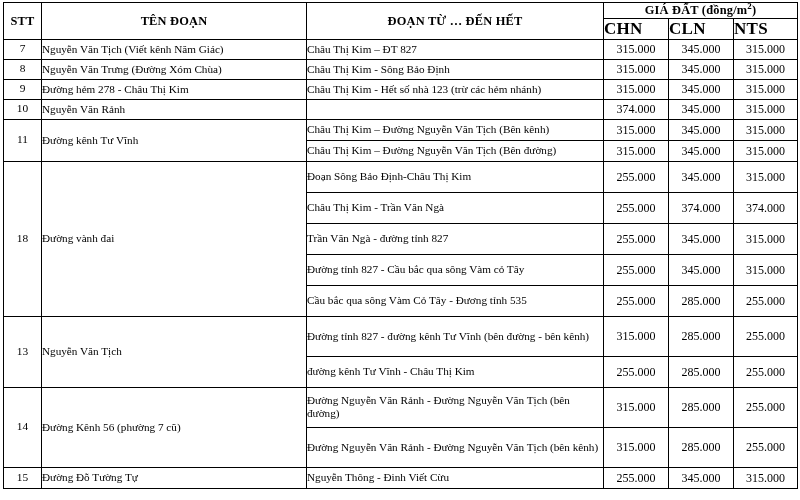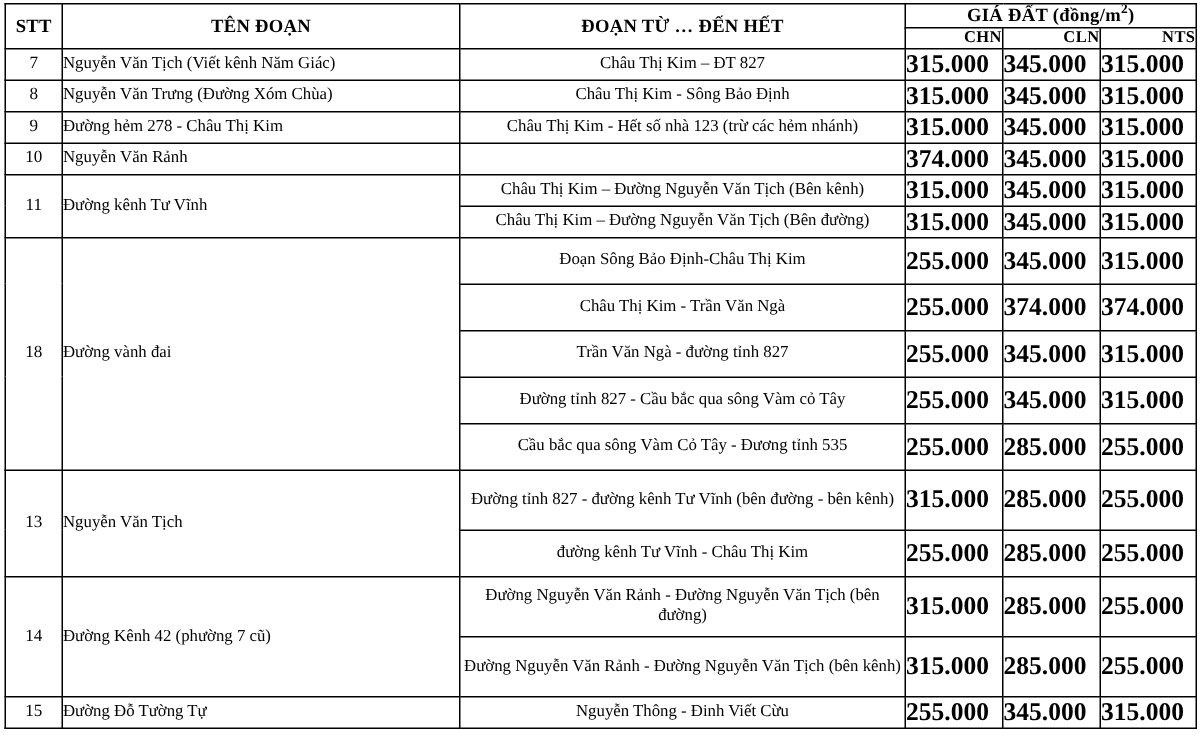--- a/index.html
+++ b/index.html
@@ -37,43 +37,42 @@
   }
   th.hd {
     font-weight: bold;
     text-align: center;
     font-size: 12.4px;
     letter-spacing: .2px;
     padding: 2px 2px;
   }
   th.hd-sub {
     font-weight: bold;
-    text-align: right;
-    font-size: 11px;
+    text-align: left;
+    font-size: 17px;
     letter-spacing: .3px;
     padding: 2px 2px;
     margin-top: 24px;
   }
   td.c-stt {
     text-align: center;
     font-size: 11.4px;
   }
   td.c-name {
     text-align: left;
     padding: 1px 5px;
   }
   td.c-seg {
+    text-align: left;
+    padding: 2px 5px;
+  }
+  td.c-num {
     text-align: center;
-    padding: 2px 5px;
-  }
-  td.c-num {
-    text-align: left;
-    font-size: 17px;
+    font-size: 12px;
     white-space: nowrap;
-    font-weight: bold;
   }
   .sup {
     font-size: 0.72em;
     vertical-align: super;
     line-height: 0;
   }
 </style>
 </head>
 <body>
 
@@ -188,21 +187,21 @@
           <td class="c-num">255.000</td>
         </tr>
         <tr style="height: 31px;">
           <td class="c-seg">đường kênh Tư Vĩnh - Châu Thị Kim</td>
           <td class="c-num">255.000</td>
           <td class="c-num">285.000</td>
           <td class="c-num">255.000</td>
         </tr>
         <tr style="height: 40px;">
           <td class="c-stt" rowspan="2">14</td>
-          <td class="c-name" rowspan="2">Đường Kênh 42 (phường 7 cũ)</td>
+          <td class="c-name" rowspan="2">Đường Kênh 56 (phường 7 cũ)</td>
           <td class="c-seg">Đường Nguyễn Văn Rảnh - Đường Nguyễn Văn Tịch (bên đường)</td>
           <td class="c-num">315.000</td>
           <td class="c-num">285.000</td>
           <td class="c-num">255.000</td>
         </tr>
         <tr style="height: 40px;">
           <td class="c-seg">Đường Nguyễn Văn Rảnh - Đường Nguyễn Văn Tịch (bên kênh)</td>
           <td class="c-num">315.000</td>
           <td class="c-num">285.000</td>
           <td class="c-num">255.000</td>

